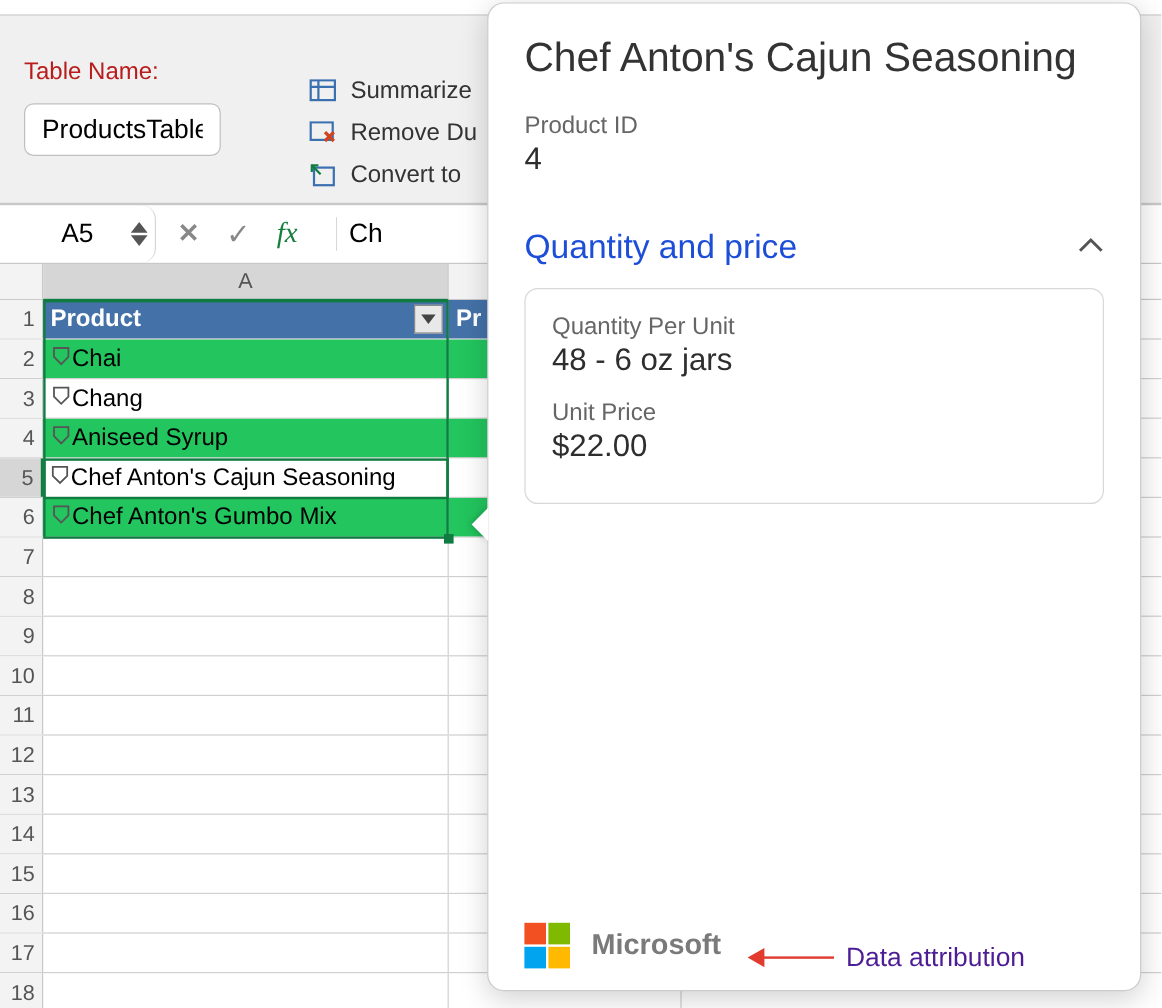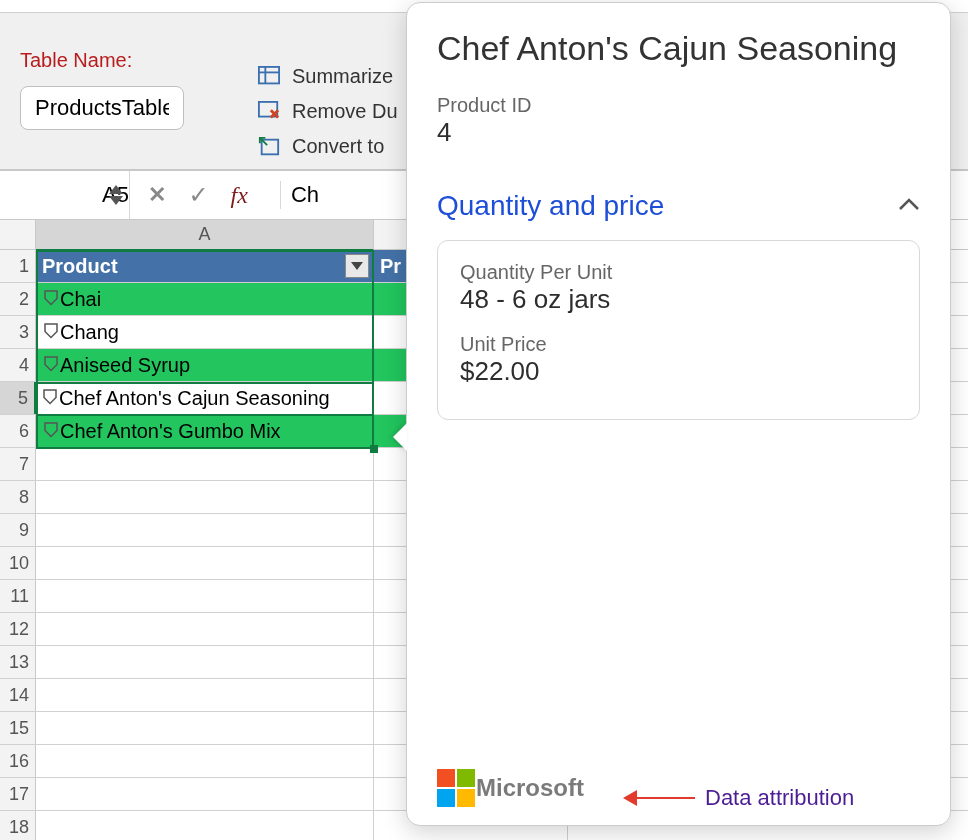--- a/index.html
+++ b/index.html
@@ -40,33 +40,34 @@
 
   
   .fx-bar {
     position: absolute; top: 170px; left: 0; right: 0; height: 50px;
     border-top: 1px solid #c8c8c8;
     border-bottom: 1px solid #c8c8c8;
     background: #fff;
     display: flex; align-items: center;
   }
   .name-box {
-    width: 130px; height: 100%; display:flex; align-items:center; justify-content:flex-end;
+    width: 130px; height: 100%; display:flex; align-items:center; justify-content:center;
     border-right: 1px solid #d7d7d7;
     font-size: 22px;
     position: relative;
+    border-radius: 12px;
   }
   .spinner { position:absolute; right:6px; display:flex; flex-direction:column; gap:2px; }
   .spinner div { width:0;height:0;border-left:7px solid transparent;border-right:7px solid transparent; }
   .spinner .up{border-bottom:9px solid #555;}
   .spinner .dn{border-top:9px solid #555;}
   .fx-icons { display:flex; align-items:center; gap:22px; padding:0 18px; color:#888; font-size:22px; }
   .fx-icons .cancel { font-size:22px; font-weight:bold; }
   .fx-icons .enter { font-size:24px; }
-  .fx-label { font-family: 'Cambria Math', 'Times New Roman', serif; font-style: italic; font-size:24px; color:#7f1d1d; margin-right:14px; }
+  .fx-label { font-family: 'Cambria Math', 'Times New Roman', serif; font-style: italic; font-size:24px; color:#15803d; margin-right:14px; }
   .fx-input { font-size:22px; border:none; outline:none; padding-left:10px; flex:1; }
 
   
   .grid {
     position:absolute; top:220px; left:0; right:0; bottom:0;
   }
   .col-headers { display:flex; height:30px; border-bottom:1px solid #c9c9c9;}
   .corner { width:36px; border-right:1px solid #c9c9c9; background:#f3f3f3;}
   .colh { border-right:1px solid #c9c9c9; background:#f3f3f3; color:#555; display:flex; align-items:center; justify-content:center; font-size:18px; }
   .colh.A { width:338px; background:#d6d6d6; border-bottom:2px solid #107c41; margin-bottom:-2px;}
@@ -102,21 +103,21 @@
     border-right:14px solid #fff;
     filter: drop-shadow(-2px 0 2px rgba(0,0,0,0.15));
   }
   .card-title { font-size:34px; color:#333; margin-bottom:26px; }
   .card-field-label { font-size:20px; color:#666; }
   .card-field-value { font-size:26px; color:#2e2e2e; margin-bottom:12px;}
   .card-section-head { display:flex; align-items:center; justify-content:space-between; margin:30px 0 18px 0;}
   .card-section-head h2 { font-size:28px; font-weight:500; color:#1d4ed8;}
   .card-box { border:1px solid #d8d8d8; border-radius:11px; padding:20px 22px; }
   .card-box .grp { margin-bottom:18px; }
-  .card-footer { margin-top:auto; display:flex; align-items:center; gap:1px; }
+  .card-footer { margin-top:auto; display:flex; align-items:center; gap:18px; }
   .ms-logo { display:grid; grid-template-columns:18px 18px; grid-template-rows:18px 18px; gap:2px;}
   .ms-logo span:nth-child(1){background:#f25022;}
   .ms-logo span:nth-child(2){background:#7fba00;}
   .ms-logo span:nth-child(3){background:#00a4ef;}
   .ms-logo span:nth-child(4){background:#ffb900;}
   .ms-text { font-size:24px; color:#7a7a7a; font-weight:600; }
 
   
   .anno { position:absolute; left:625px; top:785px; display:flex; align-items:center; color:#4c1d95; font-size:22px; z-index:50;}
   .anno .shaft { width:70px; height:2px; background:#e23b2e; position:relative;}

